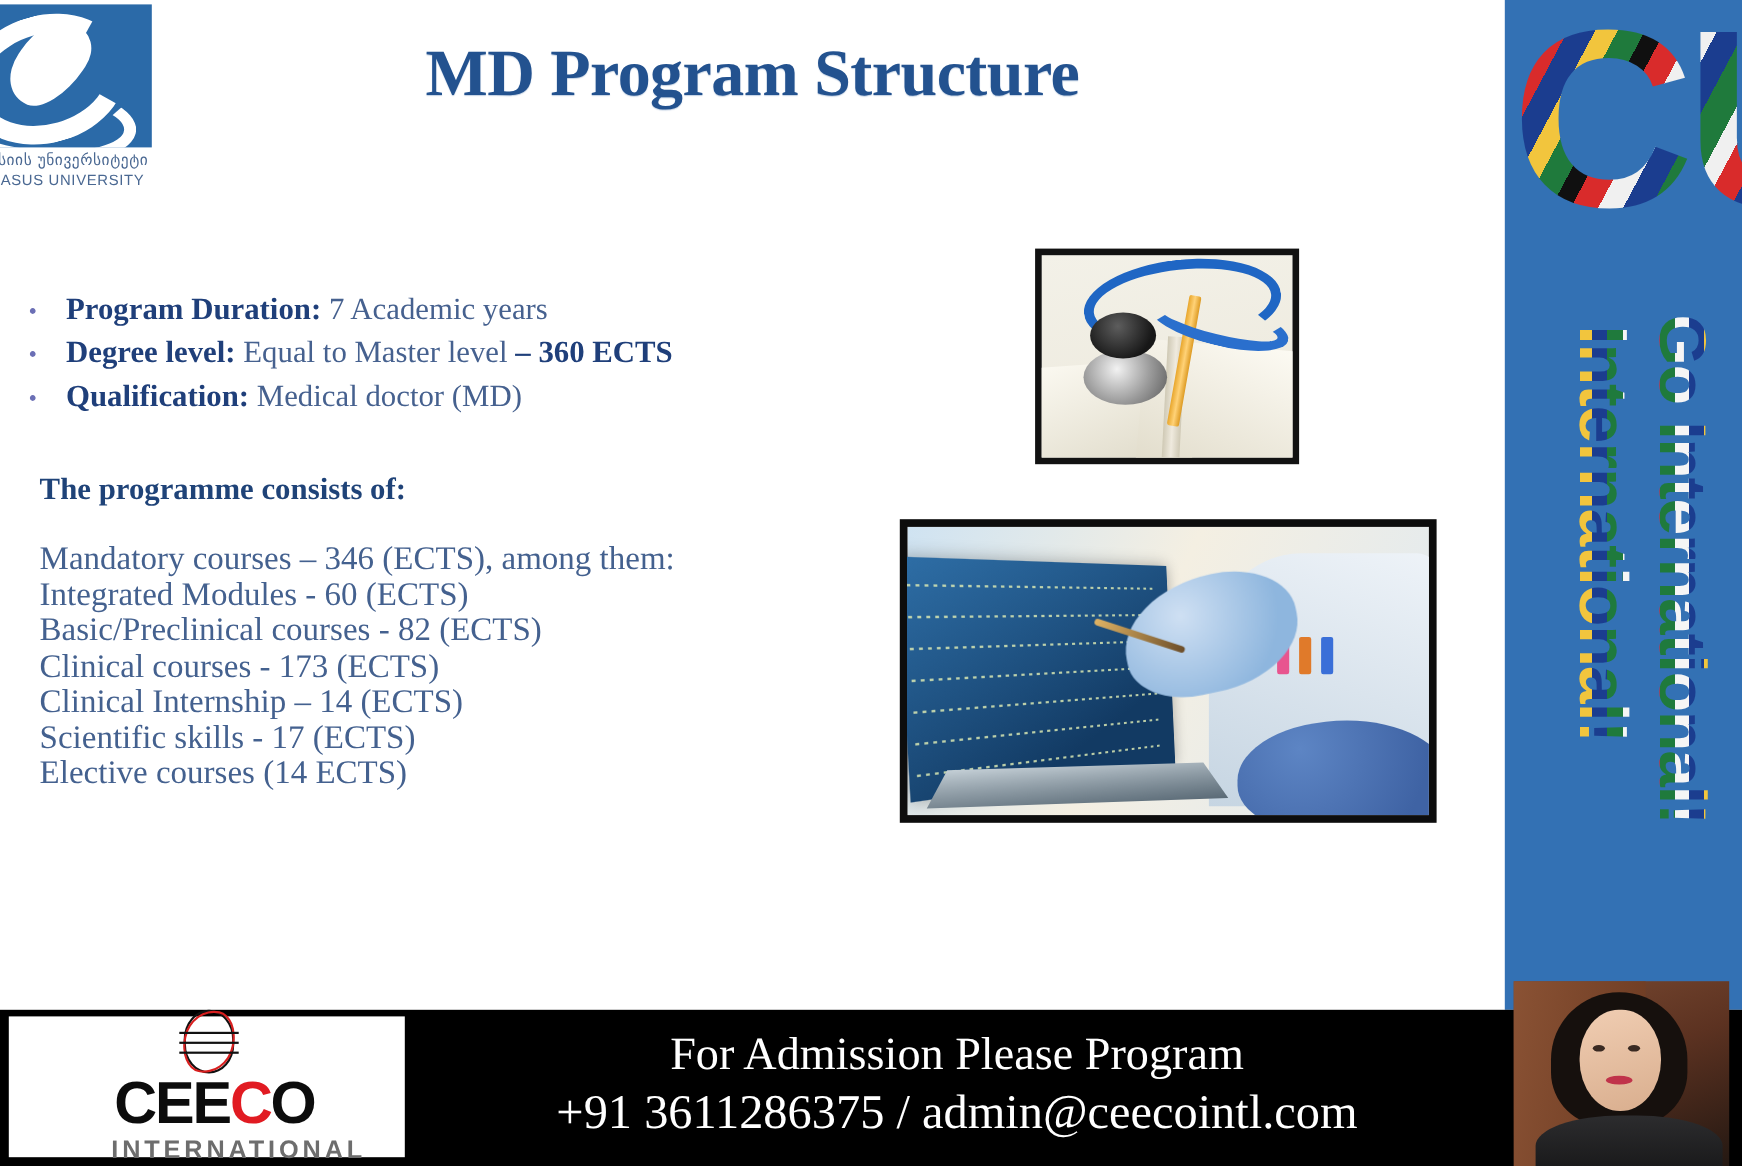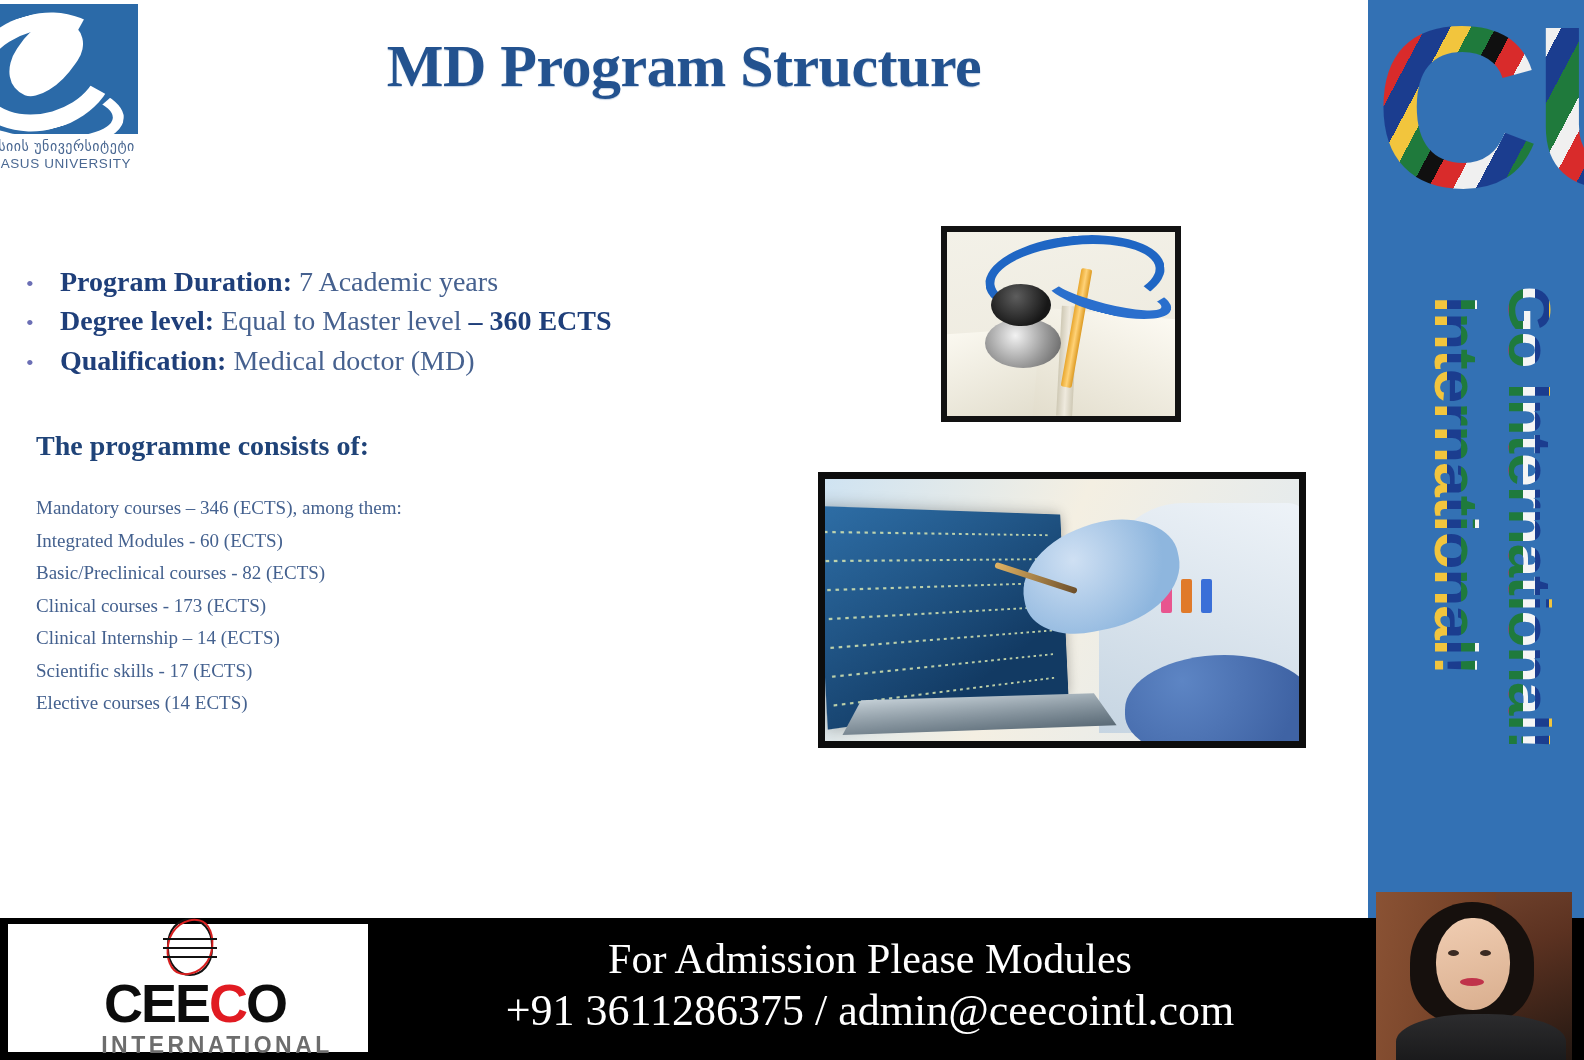--- a/index.html
+++ b/index.html
@@ -140,21 +140,21 @@
     font-size: 28px;
     font-weight: bold;
     color: #1f4378;
   }
   #programme-list {
     position: absolute;
     left: 36px; top: 492px;
     width: 760px;
   }
   .programme-item {
-    font-size: 19px;
+    font-size: 30px;
     line-height: 32.5px;
     color: #44618f;
     white-space: nowrap;
   }
 
   
   #photo-stethoscope {
     position: absolute;
     left: 941px; top: 226px;
     width: 240px; height: 196px;
@@ -565,21 +565,21 @@
           <div class="g-h" style="top:38px"></div>
         </div>
         <div id="ceeco-wordmark">
           <span class="blk">CEE</span><span class="red">C</span><span class="blk">O</span>
         </div>
       </div>
       <div id="ceeco-sub">INTERNATIONAL</div>
     </div>
 
     <div id="contact-block">
-      <div id="contact-line-1">For Admission Please Modules</div>
+      <div id="contact-line-1">For Admission Please Program</div>
       <div id="contact-line-2">+91 3611286375 / admin@ceecointl.com</div>
     </div>
 
   </div>
 
   <div id="presenter-thumbnail">
     <div class="door"></div>
     <div class="hair"></div>
     <div class="face"></div>
     <div class="eye" style="left:72px"></div>

